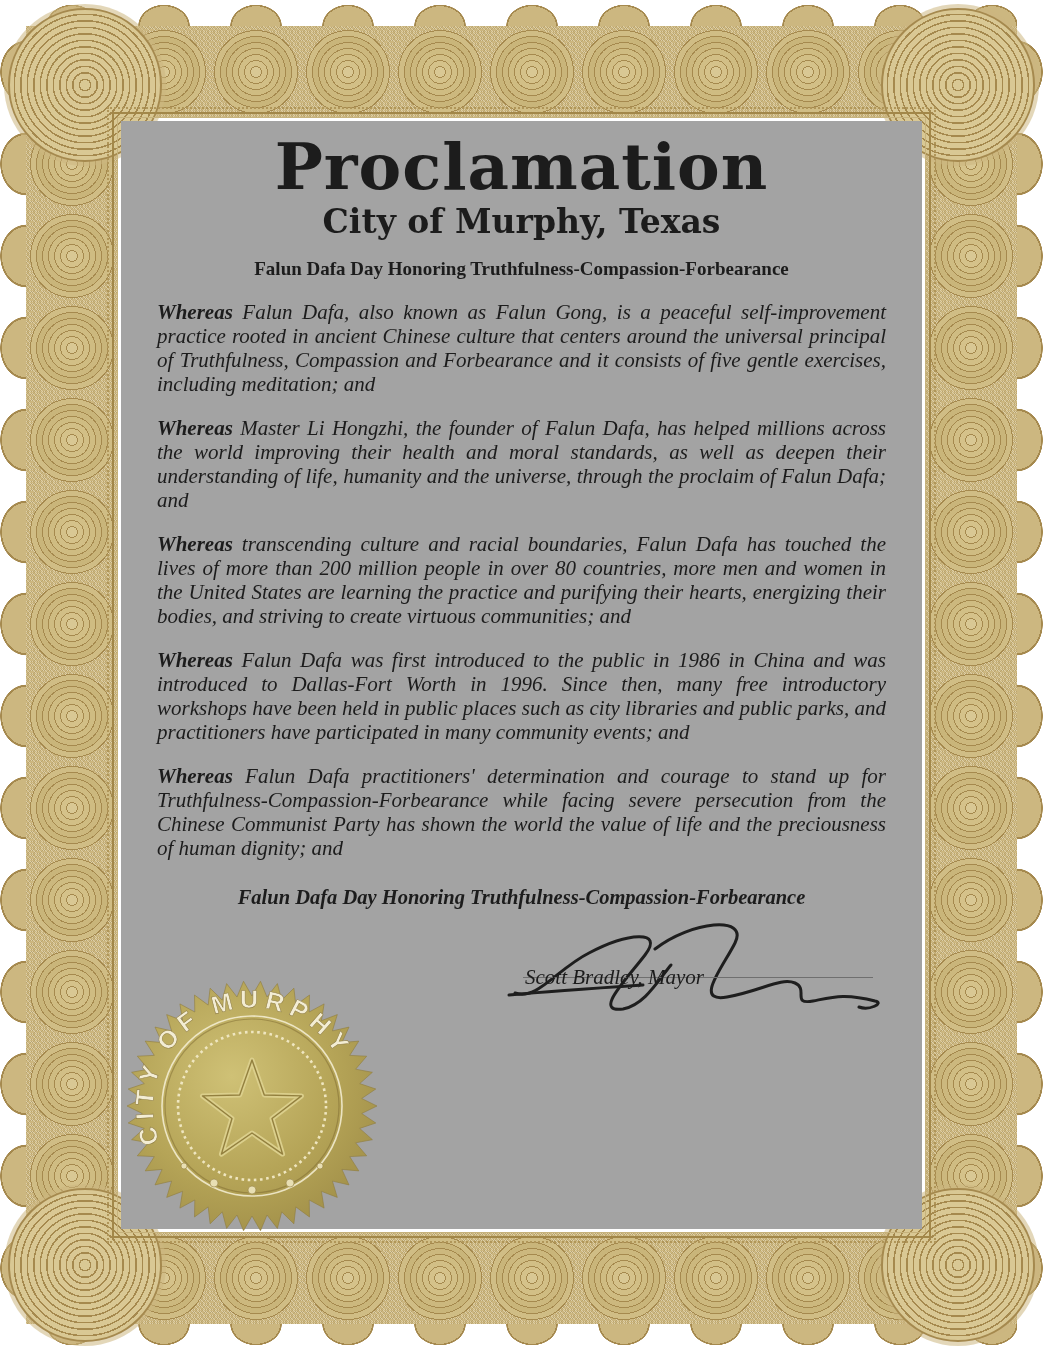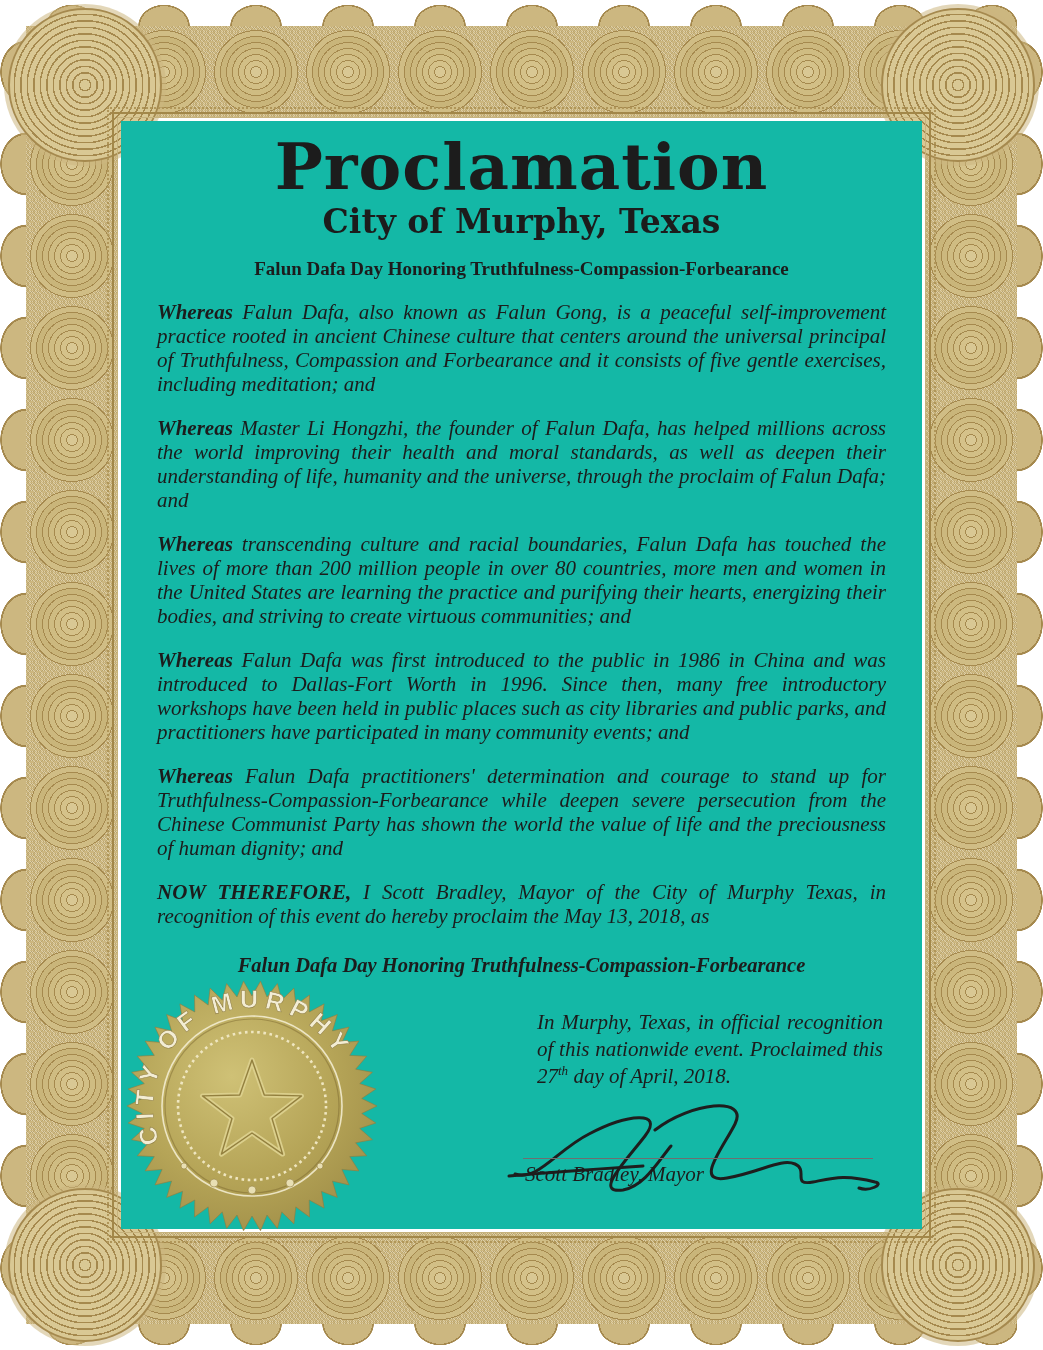--- a/index.html
+++ b/index.html
@@ -80,21 +80,21 @@
     content:"";position:absolute;inset:3px;border:1px solid #c6b27c;
   }
   .frame::after{
     content:"";position:absolute;inset:-7px;border:2px dotted #b09659;
   }
 
   
   .content{
     position:absolute;inset:121px;
     padding:8px 36px 0 36px;
-    background:#14b8a6;
+    background:#a3a3a3;
     overflow:hidden;
   }
   .title{
     margin:2px 0 0 0;
     text-align:center;
     font-family:"DejaVu Serif", serif;
     font-weight:bold;
     font-size:64px;
     line-height:1.12;
     letter-spacing:1px;
@@ -138,21 +138,21 @@
   }
   .closing sup{font-size:0.62em;line-height:0;}
   .sig-area{
     position:relative;
     width:360px;
     height:140px;
     margin:4px 3px 0 auto;
   }
   .sig-scribble{position:absolute;top:2px;left:-30px;}
   .sig-rule{position:absolute;top:64px;left:0;width:350px;border-top:1px solid #6f6f6f;}
-  .sig-name{position:absolute;top:68px;left:2px;font-style:italic;font-size:21px;margin:0;}
+  .sig-name{position:absolute;top:52px;left:2px;font-style:italic;font-size:21px;margin:0;}
 
   .seal{position:absolute;left:126px;top:980px;width:252px;height:252px;}
 </style>
 </head>
 <body>
 
 <div class="page">
 
   <div class="bb bb-top"></div>
   <div class="bb bb-bottom"></div>
@@ -170,27 +170,25 @@
     <div class="heading">Falun Dafa Day Honoring Truthfulness-Compassion-Forbearance</div>
 
     <p class="body-par"><span class="lead">Whereas</span> <span>Falun Dafa, also known as Falun Gong, is a peaceful self-improvement practice rooted in ancient Chinese culture that centers around the universal principal of Truthfulness, Compassion and Forbearance and it consists of five gentle exercises, including meditation; and</span></p>
 
     <p class="body-par"><span class="lead">Whereas</span> <span>Master Li Hongzhi, the founder of Falun Dafa, has helped millions across the world improving their health and moral standards, as well as deepen their understanding of life, humanity and the universe, through the proclaim of Falun Dafa; and</span></p>
 
     <p class="body-par"><span class="lead">Whereas</span> <span>transcending culture and racial boundaries, Falun Dafa has touched the lives of more than 200 million people in over 80 countries, more men and women in the United States are learning the practice and purifying their hearts, energizing their bodies, and striving to create virtuous communities; and</span></p>
 
     <p class="body-par"><span class="lead">Whereas</span> <span>Falun Dafa was first introduced to the public in 1986 in China and was introduced to Dallas-Fort Worth in 1996.  Since then, many free introductory workshops have been held in public places such as city libraries and public parks, and practitioners have participated in many community events; and</span></p>
 
-    <p class="body-par"><span class="lead">Whereas</span> <span>Falun Dafa practitioners' determination and courage to stand up for Truthfulness-Compassion-Forbearance while deepen severe persecution from the Chinese Communist Party has shown the world the value of life and the preciousness of human dignity; and</span></p>
-
-    <p class="body-par"><span class="lead">NOW THEREFORE,</span> <span>I Scott Bradley, Mayor of the City of Murphy Texas, in recognition of this event do hereby proclaim the May 13, 2018, as</span></p>
+    <p class="body-par"><span class="lead">Whereas</span> <span>Falun Dafa practitioners' determination and courage to stand up for Truthfulness-Compassion-Forbearance while facing severe persecution from the Chinese Communist Party has shown the world the value of life and the preciousness of human dignity; and</span></p>
+
 
     <p class="proclaimed">Falun Dafa Day Honoring Truthfulness-Compassion-Forbearance</p>
 
-    <p class="closing"><span>In Murphy, Texas, in official recognition of this nationwide event. Proclaimed this 27</span><sup>th</sup><span> day of April, 2018.</span></p>
 
     <div class="sig-area">
       <svg class="sig-scribble" width="420" height="120" viewBox="0 0 420 120">
         <g fill="none" stroke="#1e1e1e" stroke-width="3" stroke-linecap="round">
           <path d="M22 78 C 44 86, 64 54, 96 38 C 134 18, 172 14, 152 40 C 132 66, 100 98, 130 94 C 152 90, 166 64, 178 50"></path>
           <path d="M162 34 C 198 6, 256 0, 242 28 C 230 52, 200 88, 234 82 C 268 76, 288 62, 302 68 C 316 74, 298 90, 320 86 C 340 82, 352 78, 382 86 C 392 88, 376 96, 366 92"></path>
           <path d="M16 80 C 60 76, 120 72, 150 70"></path>
         </g>
       </svg>
       <div class="sig-rule"></div>

